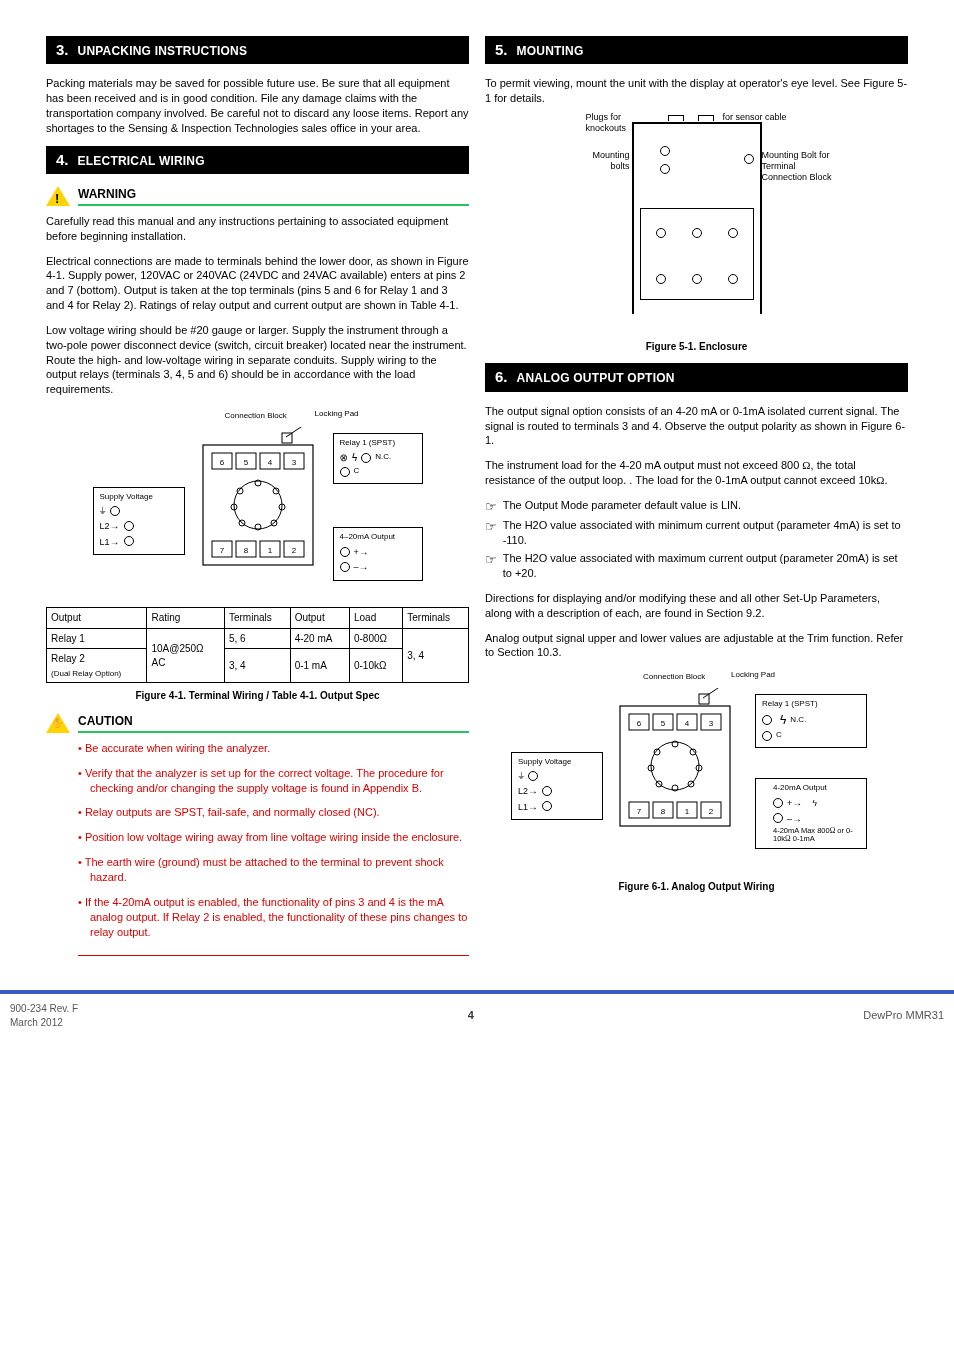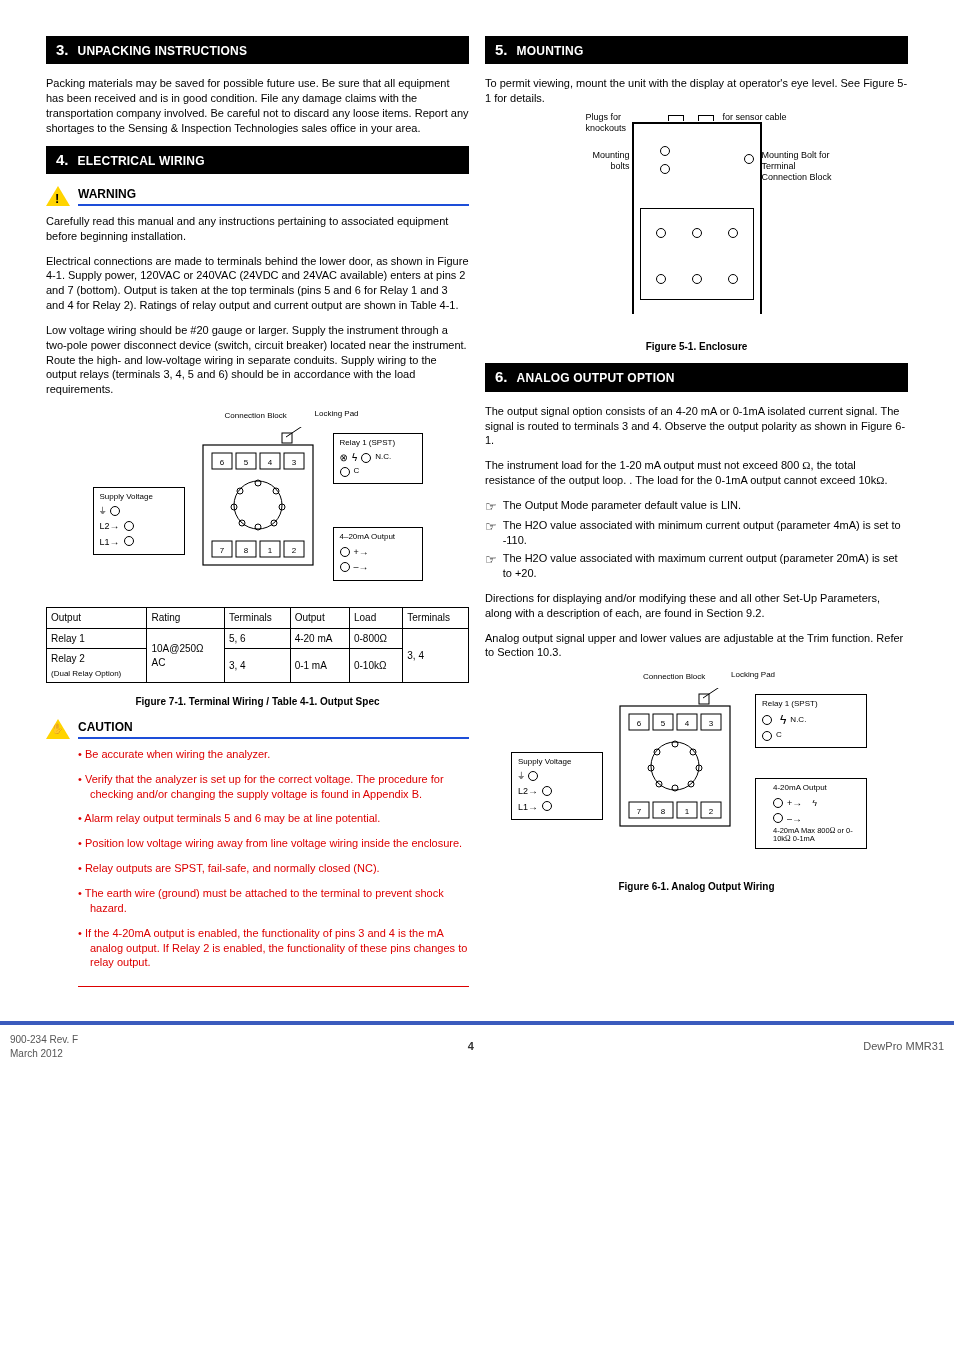--- a/index.html
+++ b/index.html
@@ -68,21 +68,21 @@
     border-bottom: 20px solid #ffd400;
     position: absolute; top:0; left:0;
   }
   .tri-caut::after {
     content: "✋";
     position: absolute; left: -7px; top: 3px;
     font-size: 10px;
   }
   .warn-label {
     font-size: 12px; font-weight: bold;
-    border-bottom: 2px solid #1d4ed8;
+    border-bottom: 2px solid #22c55e;
     padding-bottom: 2px;
     flex: 1;
   }
   .keypoints {
     margin: 4px 0 10px 0;
   }
   .keypoint {
     display: flex;
     align-items: flex-start;
     margin-bottom: 3px;
@@ -127,21 +127,21 @@
   .mini-box .row { display:flex; align-items:center; gap:4px; margin:2px 0; }
   .oc { width:10px; height:10px; border:1.3px solid #000; border-radius:50%; display:inline-block;}
   .arrR::after { content:"→"; font-size:10px; }
   .socket-svg { position:absolute; }
 
   
   table.spec {
     border-collapse: collapse;
     width: 100%;
     font-size: 10px;
-    margin-bottom: 16px;
+    margin-bottom: 10px;
   }
   table.spec th, table.spec td {
     border: 1px solid #000;
     padding: 3px 4px;
     text-align: left;
     vertical-align: middle;
   }
   table.spec th { font-weight: normal; }
 
   
@@ -334,36 +334,35 @@
           <td rowspan="2">3, 4</td>
           <td rowspan="2">0-10kΩ</td>
         </tr>
         <tr>
           <td>0-1 mA</td>
         </tr>
       </tbody>
         </table>
 
       <p style="text-align:center; font-size:10px; margin-top:-4px;">
-        <span class="b">Figure 7-1.  Terminal Wiring /</span>
+        <span class="b">Figure 4-1.  Terminal Wiring /</span>
         <span class="b">Table 4-1.  Output Spec</span>
       </p>
 
       <div class="caution-row">
         <div class="tri">
             <div class="tri-caut"></div>
           </div>
         <div class="warn-label">CAUTION</div>
       </div>
       <div class="caution-body bullet-list">
         <p>Be accurate when wiring the analyzer.</p>
         <p>Verify that the analyzer is set up for the correct voltage.  The procedure for checking and/or changing the supply voltage is found in Appendix B.</p>
-        <p>Alarm relay output terminals 5 and 6 may be at line potential.</p>
+        <p>Relay outputs are SPST, fail-safe, and normally closed (NC).</p>
         <p>Position low voltage wiring away from line voltage wiring inside the enclosure.</p>
-        <p>Relay outputs are SPST, fail-safe, and normally closed (NC).</p>
         <p>The earth wire (ground) must be attached to the terminal to prevent shock hazard.</p>
         <p>If the 4-20mA output is enabled, the functionality of pins 3 and 4 is the mA analog output.  If Relay 2 is enabled, the functionality of these pins changes to relay output.</p>
       </div>
 
     </div>
 
     <div class="col">
 
       <div class="section-bar">
         <span class="num">5.</span>
@@ -391,21 +390,21 @@
         <span class="lead" style="left:108px; top:-4px; width:70px;text-align:center;">for sensor cable</span>
       </div>
       <p style="text-align:center; font-size:10px;" class="b">Figure 5-1.  Enclosure</p>
 
       <div class="section-bar">
         <span class="num">6.</span>
         <span class="title">ANALOG OUTPUT OPTION</span>
       </div>
       <p>The output signal option consists of an 4-20 mA or 0-1mA isolated current signal.  The signal is routed to terminals 3 and 4.  Observe the output polarity as shown in Figure 6-1.</p>
       <p>
-        <span>The instrument load for the 1-20 mA output must not exceed 800 </span><span class="ohm">Ω</span><span>, </span><span>the total resistance of the output loop.</span>
+        <span>The instrument load for the 4-20 mA output must not exceed 800 </span><span class="ohm">Ω</span><span>, </span><span>the total resistance of the output loop.</span>
         <span>.  The load for the 0-1mA output cannot exceed 10k</span><span class="ohm">Ω</span>.
       </p>
       <div class="keypoints">
         <div class="keypoint">
             <span>The Output Mode parameter default value is LIN.</span>
           </div>
         <div class="keypoint">
             <span>The H2O value associated with minimum current output (parameter 4mA) is set to -110.</span>
           </div>
         <div class="keypoint">

